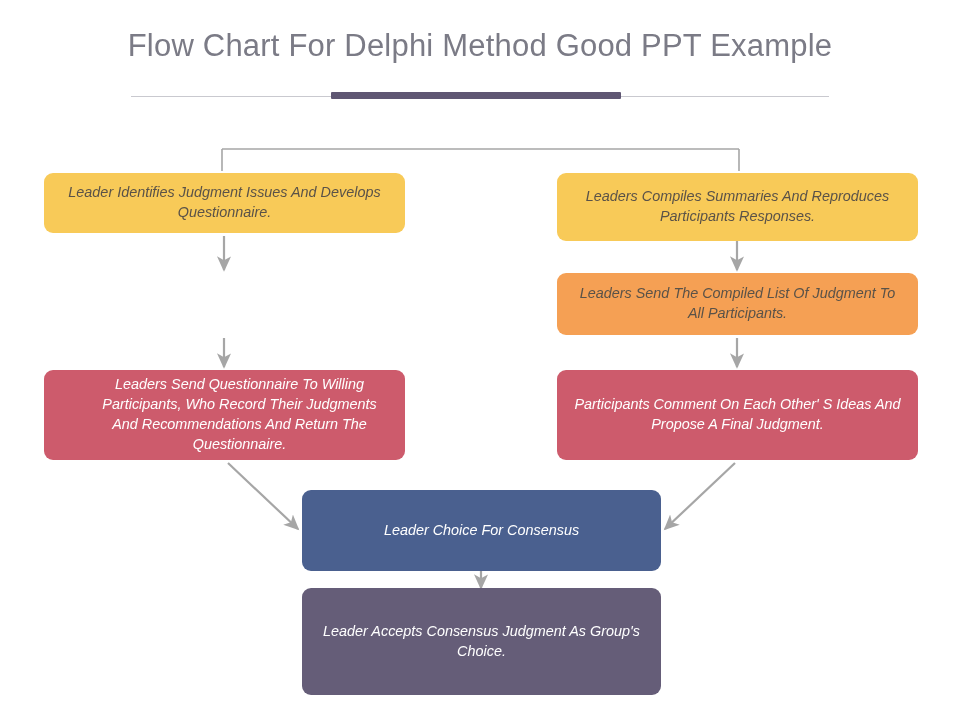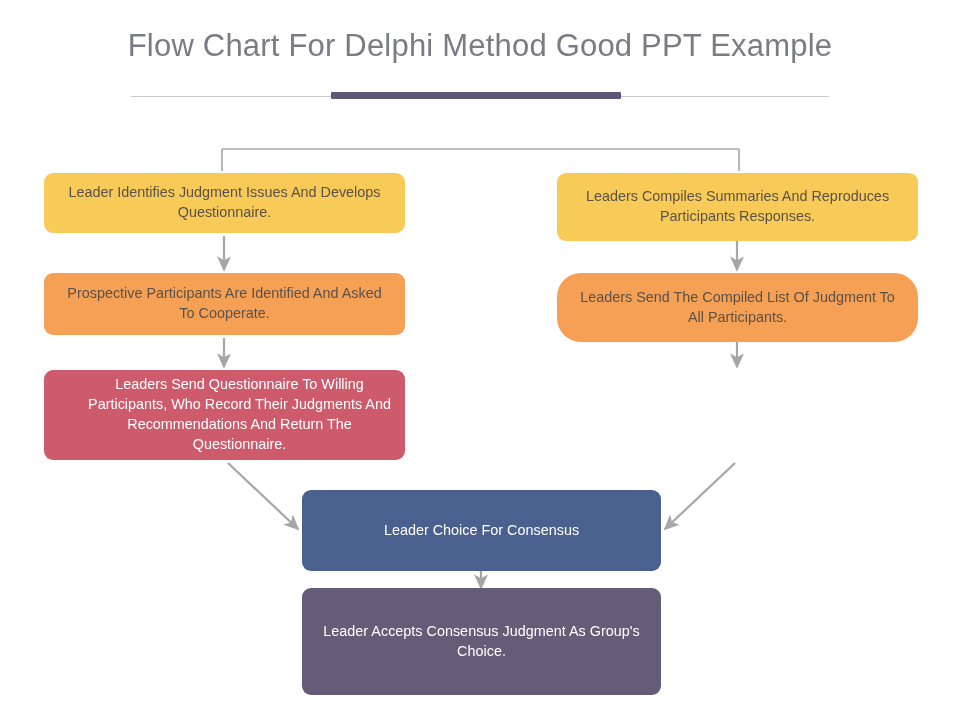--- a/index.html
+++ b/index.html
@@ -74,35 +74,36 @@
     align-items: center;
     justify-content: center;
     text-align: center;
     padding: 6px 14px;
     line-height: 1.38;
     font-size: 14.4px;
   }
   .node .label {
     display: block;
     width: 100%;
+    font-style: italic;
   }
   .node-dark-text { color: #5a5248; }
   .node-light-text { color: #ffffff; }
 
   .n-yellow { background: #f8ca58; }
   .n-orange { background: #f5a054; }
   .n-red    { background: #cd5b6c; }
   .n-blue   { background: #4a608f; }
   .n-purple { background: #655d78; }
 
   
   #node-l1 { left: 44px;  top: 165px; width: 361px; height: 60px; }
   #node-r1 { left: 557px; top: 165px; width: 361px; height: 68px; }
   #node-l2 { left: 44px;  top: 265px; width: 361px; height: 62px; }
-  #node-r2 { left: 557px; top: 265px; width: 361px; height: 69px; border-radius: 24px; }
+  #node-r2 { left: 557px; top: 265px; width: 361px; height: 62px; }
   #node-l3 { left: 44px;  top: 362px; width: 361px; height: 90px; padding-left: 44px; }
   #node-r3 { left: 557px; top: 362px; width: 361px; height: 90px; }
   #node-c1 { left: 302px; top: 482px; width: 359px; height: 81px; }
   #node-c2 { left: 302px; top: 580px; width: 359px; height: 107px; }
 </style>
 </head>
 <body>
 
 <div id="slide">
 
@@ -138,32 +139,32 @@
   </svg>
 
   <div class="node n-yellow node-dark-text" id="node-l1">
     <span class="label">Leader Identifies Judgment Issues And Develops Questionnaire.</span>
   </div>
 
   <div class="node n-yellow node-dark-text" id="node-r1">
     <span class="label">Leaders Compiles Summaries And Reproduces Participants Responses.</span>
   </div>
 
-  <div class="node n-orange node-dark-text" id="node-l2">
-    <span class="label">Prospective Participants Are Identified And Asked To Cooperate.</span>
-  </div>
 
   <div class="node n-orange node-dark-text" id="node-r2">
     <span class="label">Leaders Send The Compiled List Of Judgment To All Participants.</span>
   </div>
 
   <div class="node n-red node-light-text" id="node-l3">
     <span class="label">Leaders Send Questionnaire To Willing Participants, Who Record Their Judgments And Recommendations And Return The Questionnaire.</span>
   </div>
 
+  <div class="node n-red node-light-text" id="node-r3">
+    <span class="label">Participants Comment On Each Other' S Ideas And Propose A Final Judgment.</span>
+  </div>
 
   <div class="node n-blue node-light-text" id="node-c1">
     <span class="label">Leader Choice For Consensus</span>
   </div>
 
   <div class="node n-purple node-light-text" id="node-c2">
     <span class="label">Leader Accepts Consensus Judgment As Group's Choice.</span>
   </div>
 
 </div>

